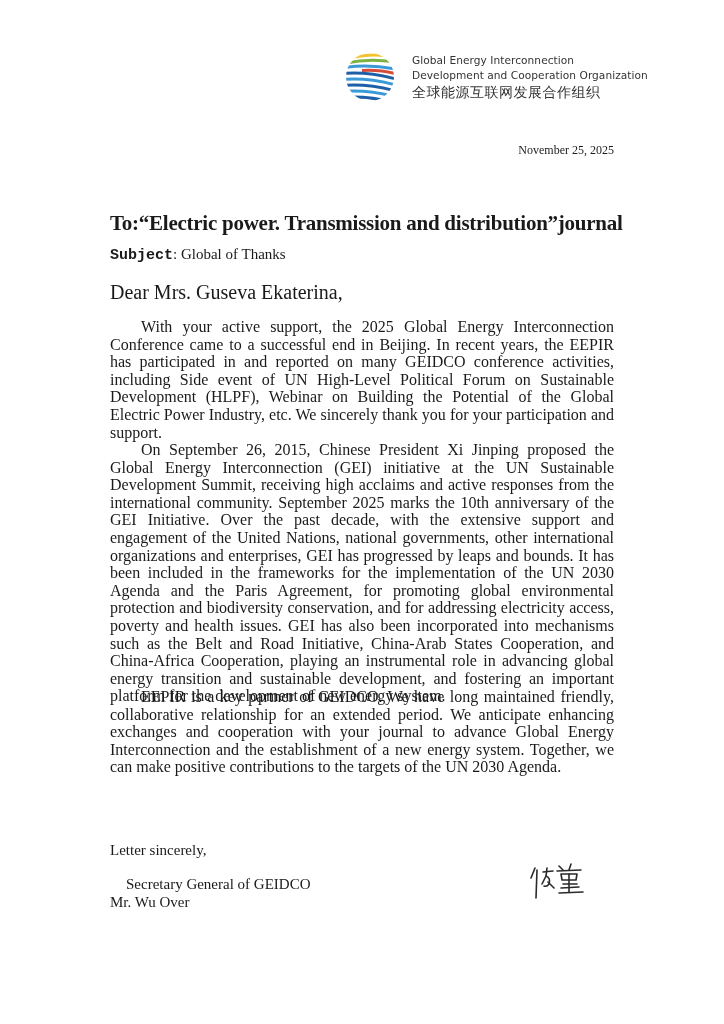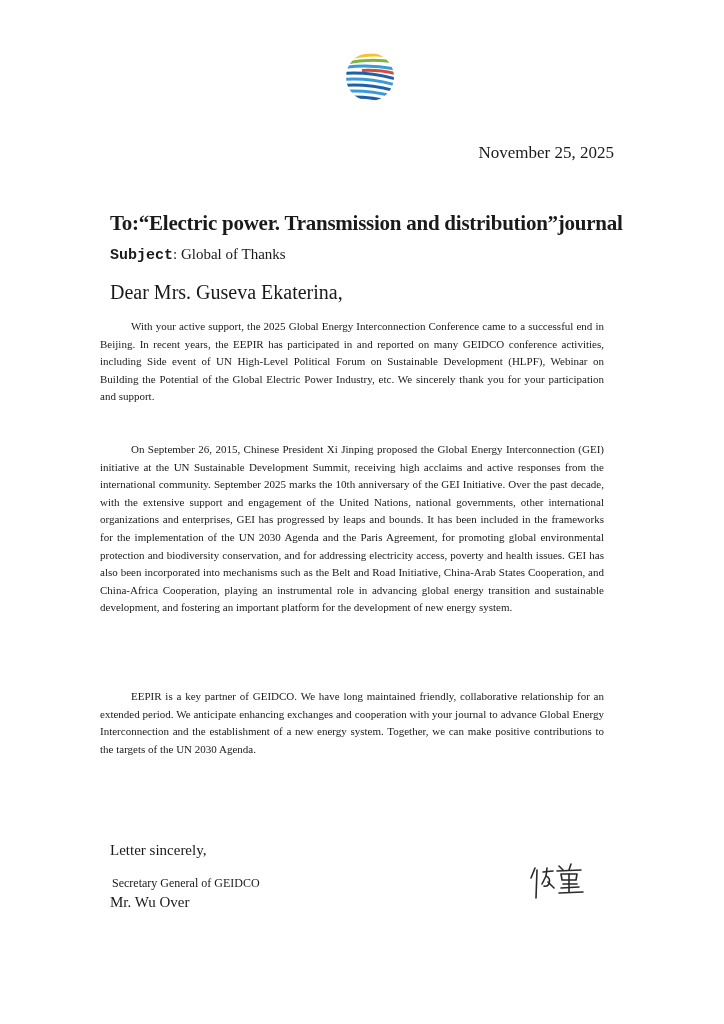--- a/index.html
+++ b/index.html
@@ -40,21 +40,21 @@
     .org-zh {
       font-size: 14px;
       margin-top: 2px;
       letter-spacing: 0.5px;
       white-space: nowrap;
     }
     .date {
       position: absolute;
       right: 110px;
       top: 143px;
-      font-size: 17px;
+      font-size: 12px;
     }
     .to-line {
       position: absolute;
       left: 110px;
       top: 211px;
       font-size: 21px;
       font-weight: bold;
       letter-spacing: -0.25px;
     }
     .subject-line {
@@ -66,42 +66,42 @@
     .subject-line b { font-weight: bold; font-family: Liberation Mono, monospace; }
     .salutation {
       position: absolute;
       left: 110px;
       top: 281px;
       font-size: 20px;
       font-weight: normal;
     }
     .body-paragraph {
       position: absolute;
-      left: 100px;
+      left: 110px;
       width: 504px;
-      font-size: 11px;
+      font-size: 16px;
       line-height: 17.6px;
       text-align: justify;
       text-indent: 31px;
       margin: 0;
     }
     #p1 { top: 318px; }
     #p2 { top: 441px; }
     #p3 { top: 688px; }
     .closing {
       position: absolute;
       left: 110px;
       top: 842px;
       font-size: 15px;
     }
     .signer-title {
       position: absolute;
-      left: 112px;
+      left: 126px;
       top: 876px;
-      font-size: 12px;
+      font-size: 15px;
     }
     .signer-name {
       position: absolute;
       left: 110px;
       top: 894px;
       font-size: 15px;
     }
     .signature {
       position: absolute;
       left: 527px;
@@ -126,20 +126,25 @@
       <path d="M2 12 Q28 6 56 11 L56 14 Q28 9 2 15 Z" fill="#7cb342"></path>
       <path d="M2 16 Q28 12 56 18 L56 21 Q28 15 2 19 Z" fill="#3a9ad9"></path>
       <path d="M20 19 Q40 18 56 23 L56 26 Q40 21 20 22 Z" fill="#d84a3a"></path>
       <path d="M2 22 Q26 20 56 28 L56 31 Q26 23 2 25 Z" fill="#1f5fa8"></path>
       <path d="M2 28 Q26 26 56 34 L56 37 Q26 29 2 31 Z" fill="#3a9ad9"></path>
       <path d="M2 34 Q26 32 56 40 L56 43 Q26 35 2 37 Z" fill="#1f5fa8"></path>
       <path d="M2 40 Q26 38 56 46 L56 49 Q26 41 2 43 Z" fill="#3a9ad9"></path>
       <path d="M2 46 Q26 44 56 52 L56 55 Q26 47 2 49 Z" fill="#1f5fa8"></path>
     </g>
   </svg>
+  <div class="org-names">
+    <div class="org-en">Global Energy Interconnection</div>
+    <div class="org-en">Development and Cooperation Organization</div>
+    <div class="org-zh">全球能源互联网发展合作组织</div>
+  </div>
 </div>
 
 <div class="date">November 25, 2025</div>
 
 <div class="to-line">To:“Electric power. Transmission and distribution”journal</div>
 
 <div class="subject-line"><b>Subject</b><span>: Global of Thanks</span></div>
 
 <div class="salutation">Dear Mrs. Guseva Ekaterina,</div>
 

